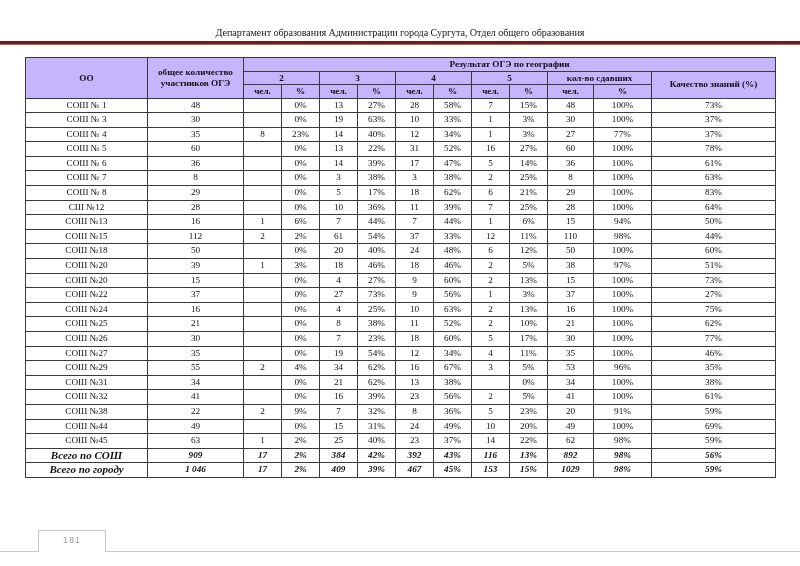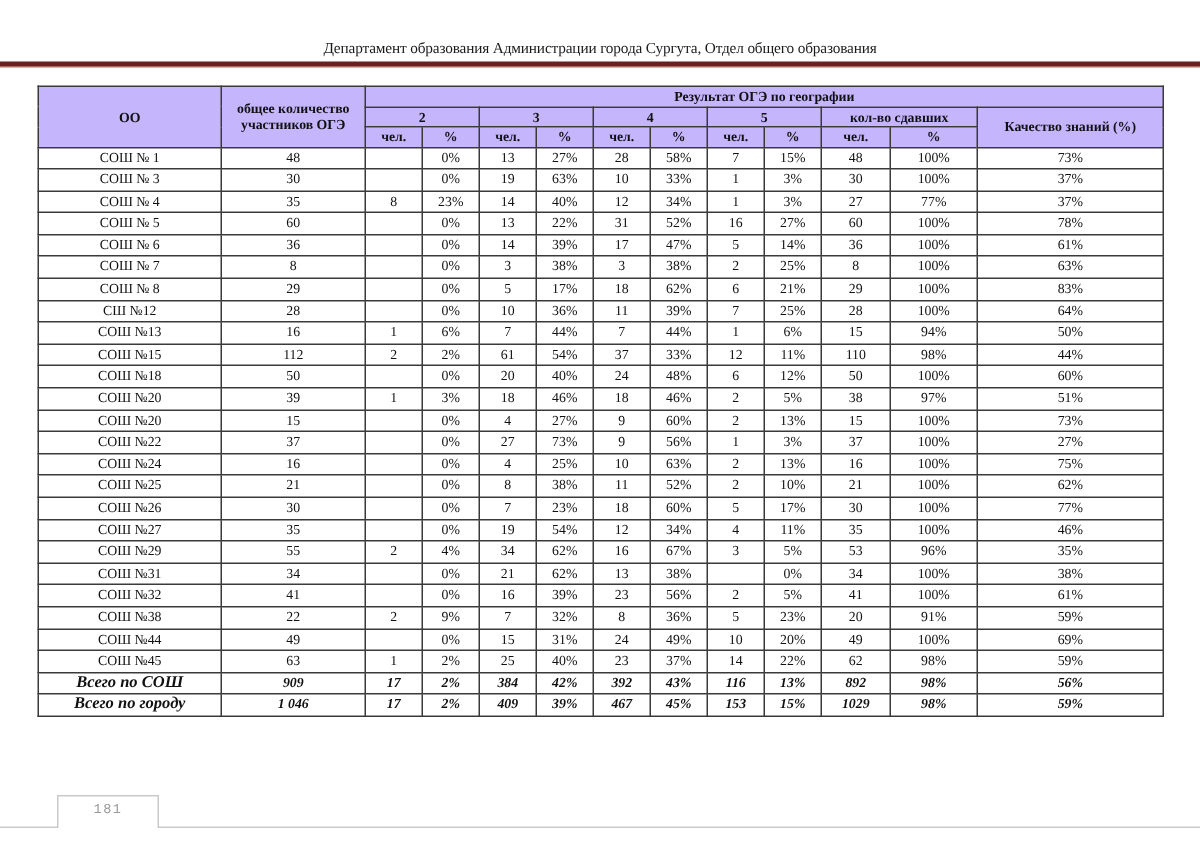--- a/index.html
+++ b/index.html
@@ -148,21 +148,21 @@
     height: 22px;
     border-left: 1px solid #c9c9c9;
     border-top: 1px solid #c9c9c9;
     border-right: 1px solid #c9c9c9;
     box-sizing: border-box;
     text-align: center;
   }
   .footer-tab .pgnum {
     display: block;
     margin-top: 4px;
-    font-family: Liberation Mono, monospace;
+    font-family: Liberation Sans, sans-serif;
     font-size: 9px;
     color: #9a9a9a;
     letter-spacing: 1px;
     text-align: center;
   }
   .footer-rule-right {
     position: absolute;
     left: 106px;
     top: 551px;
     width: 694px;

